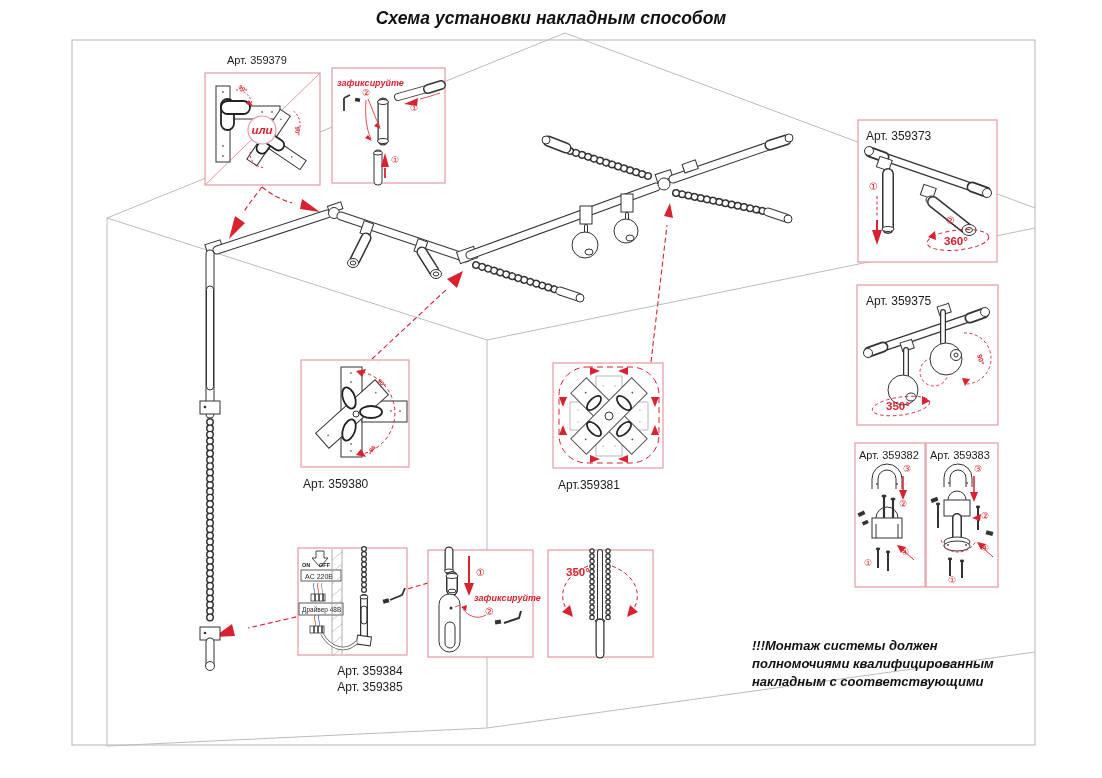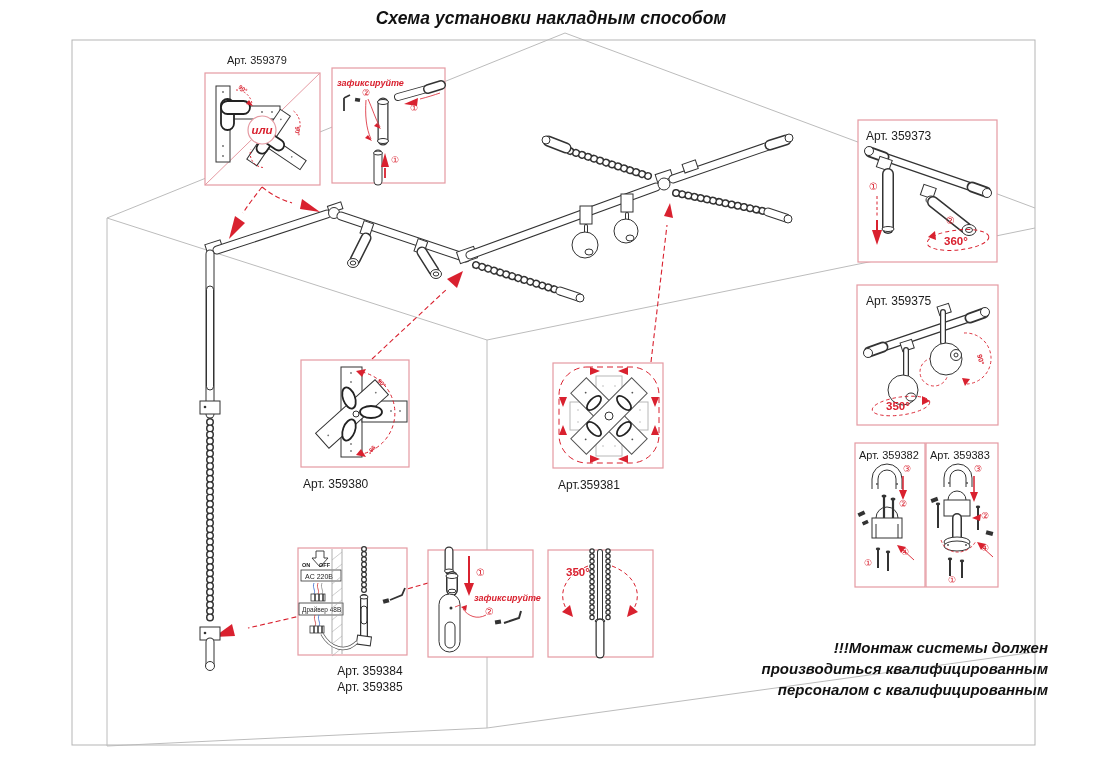--- a/index.html
+++ b/index.html
@@ -1,21 +1,21 @@
 <!DOCTYPE html>
 <html><head>
 <meta charset="utf-8">
 <style>
   html,body{margin:0;padding:0;background:#fff;}
   #page{position:relative;width:1102px;height:778px;background:#fff;overflow:hidden;
         font-family:"Liberation Sans",sans-serif;border-radius:32px;}
   #title{position:absolute;top:8px;left:0;width:100%;text-align:center;
          font-size:17.5px;font-weight:bold;font-style:italic;color:#111;}
-  #warning{position:absolute;left:752px;top:637px;width:296px;text-align:right;
-           font-weight:bold;font-style:italic;font-size:15px;line-height:1.4;color:#111;}
+  #warning{position:absolute;left:752px;top:637px;width:296px;text-align:left;
+           font-weight:bold;font-style:italic;font-size:13px;line-height:1.4;color:#111;}
   svg{position:absolute;left:0;top:0;}
   
   .room{stroke:#bcbcbc;stroke-width:1;fill:none;}
   .frame{stroke:#b5b5b5;stroke-width:1;fill:none;}
   .ink{stroke:#333;stroke-width:1;fill:none;}
   .wh{fill:#fff;stroke:#333;stroke-width:1;}
   .whb{fill:#fff;stroke:#222;stroke-width:1.8;}
   .tubo{stroke:#333;stroke-linecap:round;fill:none;}
   .tubi{stroke:#fff;stroke-linecap:round;fill:none;}
   .chno{stroke:#333;stroke-linecap:round;fill:none;stroke-dasharray:0.1 6.2;}
@@ -495,16 +495,16 @@
       <line class="tubi" stroke-width="6.5" x1="600" y1="623" x2="600" y2="654"></line>
       <path class="rl" stroke-width="1" stroke-dasharray="4 3" d="M588,566 C562,576 556,598 570,614"></path>
       <polygon class="red" points="573,617 562,612 570,605"></polygon>
       <path class="rl" stroke-width="1" stroke-dasharray="4 3" d="M612,566 C638,576 644,598 630,614"></path>
       <polygon class="red" points="627,617 638,612 630,605"></polygon>
     </g>
   </svg>
 
   <div id="warning">
     <div>!!!Монтаж системы должен</div>
-    <div>производиться квалифицированным</div>
-    <div>персоналом с квалифицированным</div>
+    <div>полномочиями квалифицированным</div>
+    <div>накладным с соответствующими</div>
   </div>
 </div>
 
 </body></html>

